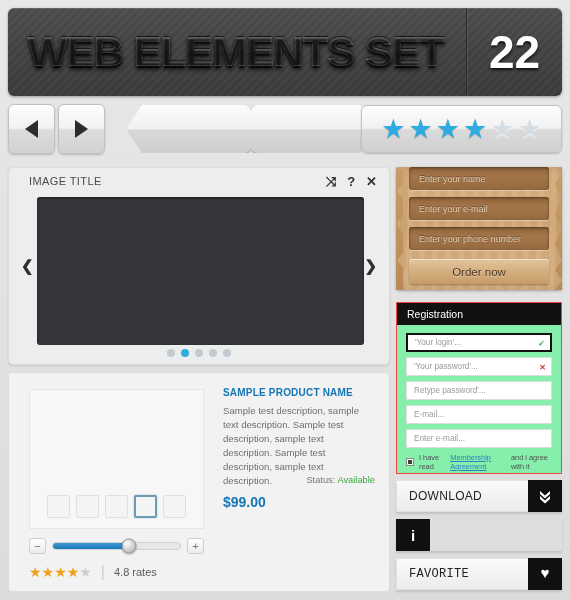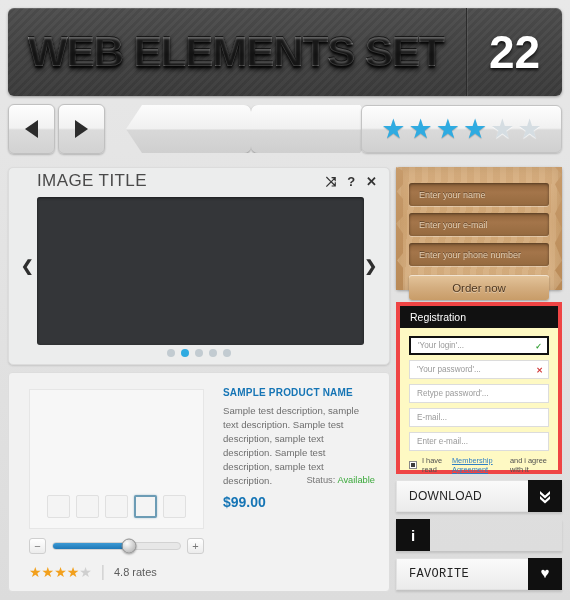--- a/index.html
+++ b/index.html
@@ -85,21 +85,21 @@
   .star.on{ color:#2fabe1; text-shadow:0 1px 1px rgba(0,0,0,.2); }
   .star.off{ color:#d5dde2; text-shadow:0 1px 1px rgba(255,255,255,.8); }
 
   
   .gallery{
     position:absolute; left:8px; top:167px; width:382px; height:198px;
     background:#eceded; border:1px solid #dcdcdc; border-radius:5px;
     box-shadow:0 1px 2px rgba(0,0,0,.12);
   }
   .gal-head{ position:absolute; left:0; top:0; width:100%; height:26px; display:flex; align-items:center; }
-  .gal-title{ margin-left:28px; font-size:17px; color:#4a4a4a; letter-spacing:.4px; }
+  .gal-title{ margin-left:20px; font-size:11px; color:#4a4a4a; letter-spacing:.4px; }
   .gal-icons{ margin-left:auto; margin-right:12px; display:flex; align-items:center; gap:11px; color:#333; }
   .gal-ic{ font-size:13px; line-height:1; font-weight:bold; cursor:pointer; }
   .gal-stage{
     position:absolute; left:28px; top:29px; width:327px; height:148px;
     background:#343639; border-radius:3px;
     box-shadow: inset 0 1px 3px rgba(0,0,0,.5);
   }
   .gal-nav{ position:absolute; top:50%; transform:translateY(-50%); font-size:15px; font-weight:bold; color:#2f2f2f; cursor:pointer; }
   .gal-prev{ left:12px; } .gal-next{ right:12px; }
   .gal-dots{ position:absolute; left:0; bottom:7px; width:100%; display:flex; justify-content:center; gap:6px; }
@@ -145,21 +145,21 @@
   .status-val{ color:#3ba93b; }
 
   
   .wood{
     position:absolute; left:396px; top:167px; width:166px; height:123px;
     border-radius:3px;
     background:
       repeating-linear-gradient(92deg, rgba(255,255,255,.05) 0 6px, rgba(140,95,50,.05) 6px 13px),
       linear-gradient(180deg,#d9b183 0%, #d2a876 45%, #d8b183 100%);
     box-shadow:0 1px 3px rgba(0,0,0,.3), inset 0 0 14px rgba(120,78,40,.25);
-    padding:16px 13px;
+    padding:0 13px;
   }
   .wood::before, .wood::after{
     content:""; position:absolute; top:0; width:7px; height:100%;
     background:linear-gradient(180deg,#c79b6b,#b98a57);
   }
   .wood::before{ left:0; clip-path:polygon(0 0,100% 3%,100% 14%,10% 20%,100% 26%,100% 40%,0 46%,100% 54%,100% 70%,15% 76%,100% 82%,100% 100%,0 100%); }
   .wood::after{ right:0; clip-path:polygon(0 0,100% 0,100% 100%,0 100%,100% 92%,0 84%,100% 76%,0 62%,100% 50%,0 38%,100% 26%,0 14%,100% 6%); }
   .wfield{
     position:relative; height:23px; margin-bottom:7px; border-radius:3px;
     background:linear-gradient(180deg,#8f6339 0%, #a4754a 40%, #956a3f 100%);
@@ -171,21 +171,21 @@
     position:relative; height:25px; border-radius:3px; margin-top:9px;
     background:linear-gradient(180deg,#e4c59c 0%, #d4ae80 50%, #c89c68 100%);
     box-shadow: inset 0 1px 0 rgba(255,255,255,.55), 0 1px 2px rgba(0,0,0,.3);
     display:flex; align-items:center; justify-content:center;
     font-size:11.5px; color:#4e3720; text-shadow:0 1px 0 rgba(255,255,255,.4);
   }
 
   
   .reg{
     position:absolute; left:396px; top:302px; width:166px; height:172px;
-    background:#fef9c3; border:4px solid #ef4444;
+    background:#86efac; border:1px solid #ef4444;
   }
   .reg-head{
     height:22px; background:#111; display:flex; align-items:center; padding-left:10px;
     color:#fff; font-size:10.5px;
   }
   .reg-body{ padding:8px 9px 0 9px; }
   .reg-field{
     position:relative; height:19px; margin-bottom:5px; background:#fff;
     border:1px solid #dcdcdc; display:flex; align-items:center; padding:0 18px 0 7px;
     font-size:8.2px; color:#9a9a9a;

